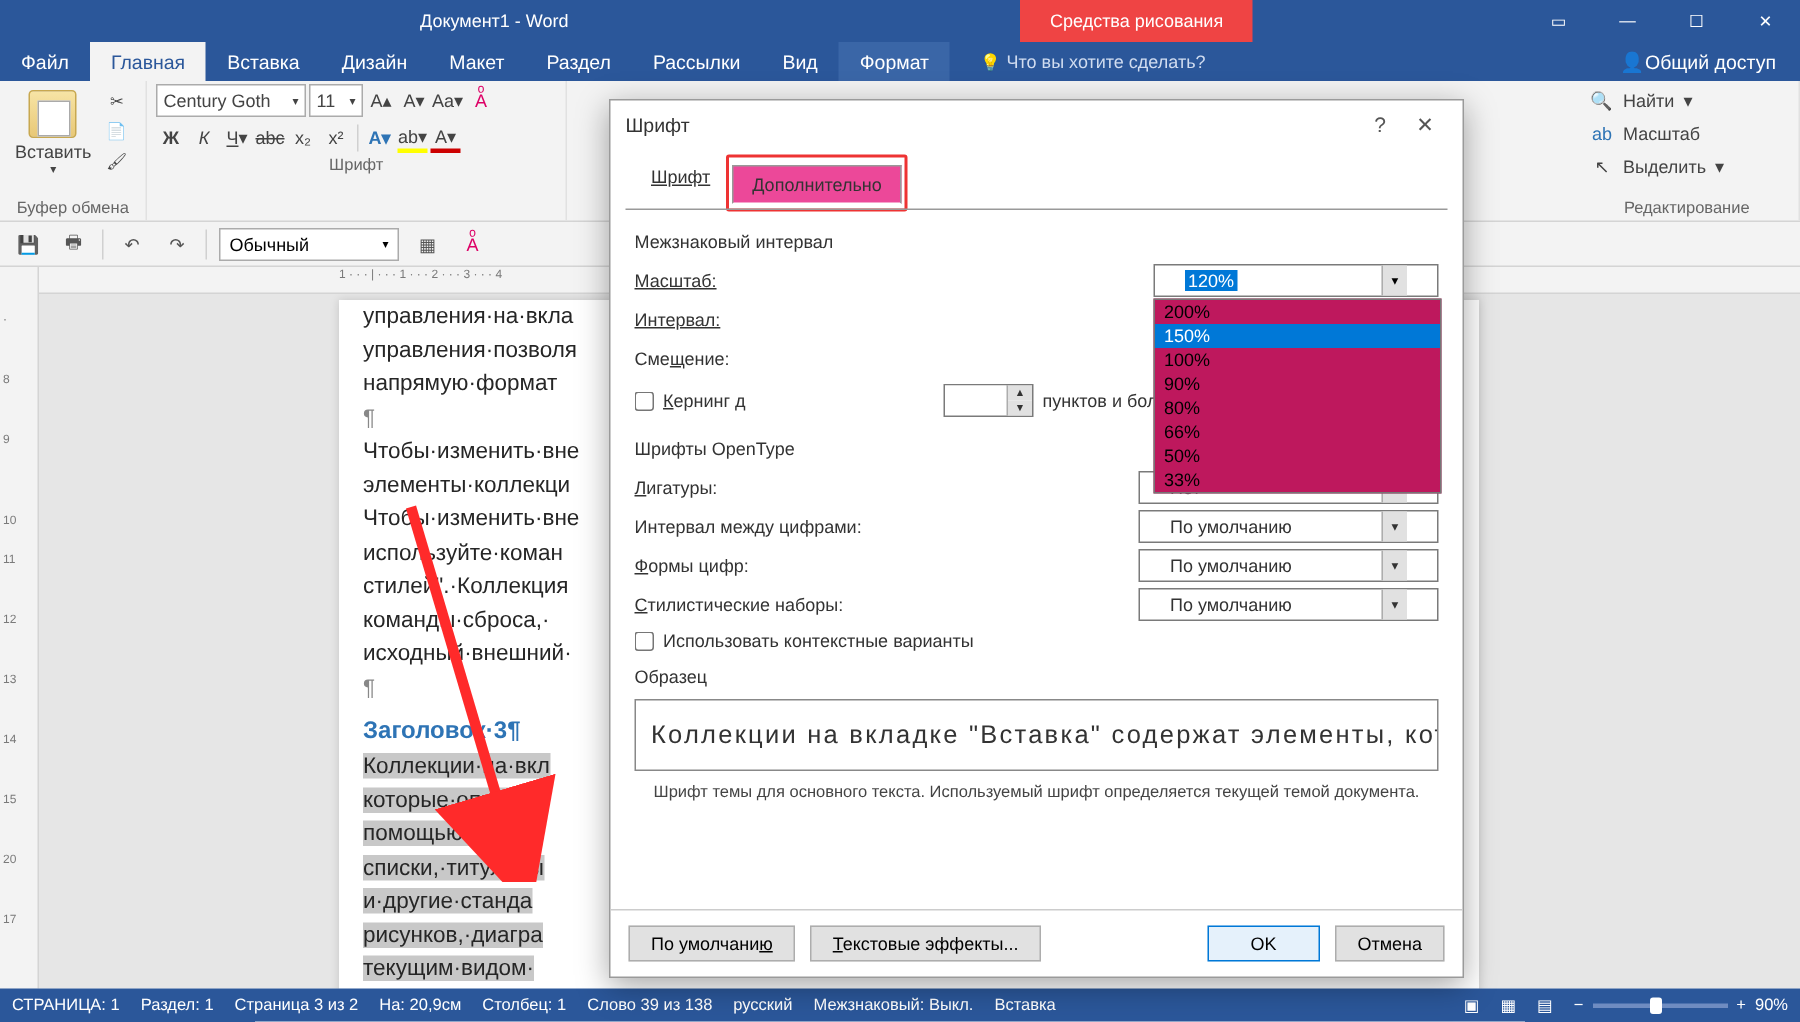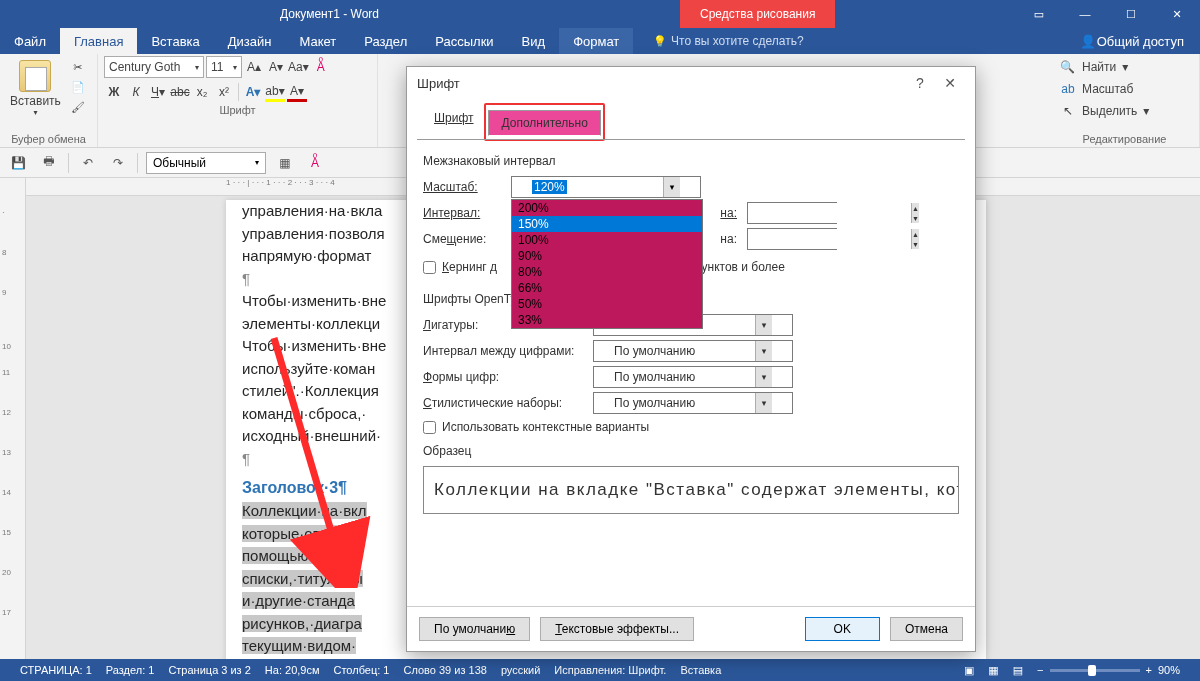--- a/index.html
+++ b/index.html
@@ -52,21 +52,21 @@
 .dialog { position: absolute; left: 406px; top: 66px; width: 570px; height: 586px; background: #fff; border: 1px solid #9a9a9a; box-shadow: 0 5px 20px rgba(0,0,0,.35); z-index: 10; display: flex; flex-direction: column; font-size: 12px; color: #333; }
 .dlg-title { height: 32px; display: flex; align-items: center; padding: 0 10px; font-size: 13px; }
 .dlg-title .spacer { flex: 1; }
 .dlg-close, .dlg-help { width: 30px; text-align: center; cursor: pointer; font-size: 14px; color: #555; }
 .dlg-tabs { display: flex; padding: 6px 10px 0 14px; gap: 0; }
 .dlg-tab { padding: 5px 12px; border: 1px solid transparent; cursor: pointer; font-size: 12px; }
 .dlg-tab.active { border: 1px solid #999; border-bottom: 1px solid #fff; background: #ec4899; position: relative; top: 1px; }
 .dlg-tab-hl { border: 2px solid #e33; border-radius: 2px; padding: 4px 2px; margin: -2px; }
 .dlg-body { border-top: 1px solid #999; margin: 0 10px; padding: 10px 6px; flex: 1; overflow: hidden; }
 .section-label { font-size: 12px; margin: 4px 0 8px 0; }
-.field-row { display: flex; align-items: center; margin: 4px 0; gap: 10px; }
+.field-row { display: flex; align-items: center; margin: 4px 0; gap: 10px; justify-content: space-between; }
 .field-row label { width: 160px; text-align: left; }
 .field-row label.narrow { width: 78px; }
 .field-row .na-label { width: 26px; text-align: right; }
 .combo { height: 22px; border: 1px solid #7a7a7a; background: #fff; display: flex; align-items: center; padding: 0 20px; position: relative; }
 .combo .arrow-d { margin-left: auto; width: 17px; height: 20px; background: #e1e1e1; border-left: 1px solid #adadad; display: flex; align-items: center; justify-content: center; font-size: 9px; }
 .combo.sel-blue { color: #000; }
 .combo.sel-blue .val { background: #0078d7; color: #fff; padding: 0 2px; }
 .spinner { width: 90px; height: 22px; border: 1px solid #7a7a7a; display: flex; }
 .spinner input { flex: 1; border: none; padding: 0 4px; font-size: 12px; outline: none; }
 .spinner .spins { width: 17px; display: flex; flex-direction: column; border-left: 1px solid #adadad; }
@@ -75,21 +75,21 @@
 .dropdown-list .opt { padding: 1px 6px; cursor: pointer; font-size: 12px; }
 .dropdown-list .opt.hl { background: #0078d7; color: #fff; }
 .chk { display: flex; align-items: center; gap: 6px; margin: 6px 0; }
 .chk input { width: 13px; height: 13px; }
 .preview { border: 1px solid #888; height: 48px; margin: 6px 0; display: flex; align-items: center; padding: 0 10px; font-family: "Century Gothic", sans-serif; font-size: 17px; letter-spacing: 1.5px; overflow: hidden; white-space: nowrap; }
 .hint { font-size: 11px; color: #444; text-align: center; margin: 8px 0; }
 .dlg-buttons { border-top: 1px solid #ccc; padding: 10px 12px; display: flex; gap: 10px; align-items: center; }
 .dlg-btn { height: 24px; padding: 0 14px; border: 1px solid #adadad; background: #e1e1e1; cursor: pointer; font-size: 12px; }
 .dlg-btn.primary { border: 1px solid #0078d7; background: #e5f1fb; padding: 0 28px; }
 .dlg-buttons .push { flex: 1; }
-.statusbar { height: 22px; background: #2b579a; color: #fff; display: flex; align-items: center; font-size: 11px; padding: 0 20px; gap: 14px; position: absolute; bottom: 0; left: 0; right: 0; }
+.statusbar { height: 22px; background: #2b579a; color: #fff; display: flex; align-items: center; font-size: 11px; padding: 0 8px; gap: 14px; position: absolute; bottom: 0; left: 0; right: 0; }
 .statusbar .push { flex: 1; }
 .zoom-ctrl { display: flex; align-items: center; gap: 6px; }
 .zoom-track { width: 90px; height: 3px; background: #6f8cc1; position: relative; }
 .zoom-thumb { position: absolute; left: 38px; top: -4px; width: 8px; height: 11px; background: #fff; border-radius: 2px; }
 .u { text-decoration: underline; }
 </style>
 </head>
 <body>
 
 <div class="titlebar">
@@ -354,39 +354,40 @@
           <span class="arrow-d">▾</span>
         </div>
     </div>
     <div class="chk">
       <input type="checkbox" style="">
       <span>Использовать контекстные варианты</span>
     </div>
 
     <div class="section-label" style="margin-top:10px">Образец</div>
     <div class="preview">Коллекции на вкладке "Вставка" содержат элементы, кото</div>
+    <div class="hint">Шрифт темы для основного текста. Используемый шрифт определяется текущей темой документа.</div>
   </div>
   <div class="dlg-buttons">
     <button class="dlg-btn">По умолчани<span class="u">ю</span></button>
     <button class="dlg-btn"><span class="u">Т</span>екстовые эффекты...</button>
     <span class="push"></span>
     <button class="dlg-btn primary">OK</button>
     <button class="dlg-btn">Отмена</button>
   </div>
 </div>
 
 <div class="statusbar">
   <span>СТРАНИЦА: 1</span>
   <span>Раздел: 1</span>
   <span>Страница 3 из 2</span>
   <span>На: 20,9см</span>
   <span>Столбец: 1</span>
   <span>Слово 39 из 138</span>
   <span>русский</span>
-  <span>Исправления: Шрифт.</span>
+  <span>Межзнаковый: Выкл.</span>
   <span>Вставка</span>
   <span class="push"></span>
   <span>▣</span>
   <span>▦</span>
   <span>▤</span>
   <div class="zoom-ctrl">
     <span>−</span>
     <div class="zoom-track">
         <div class="zoom-thumb"></div>
       </div>

